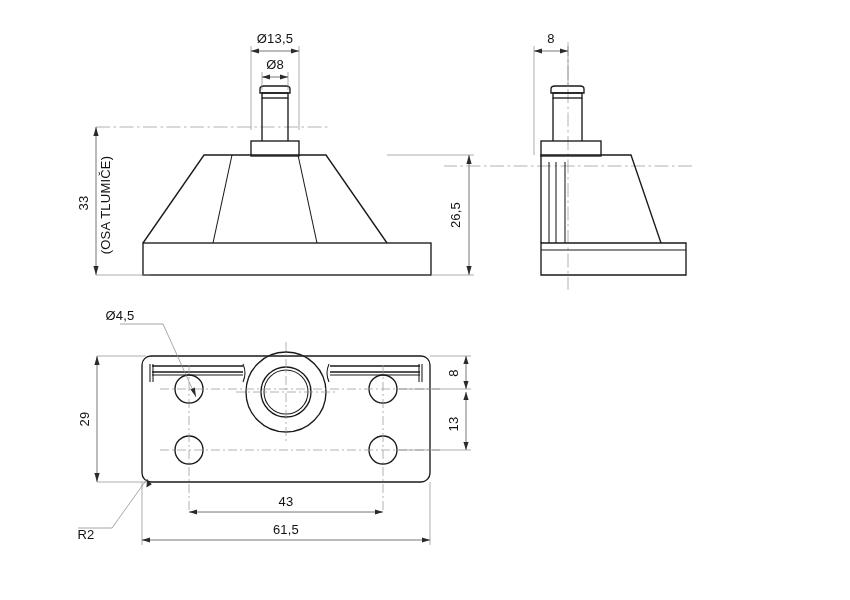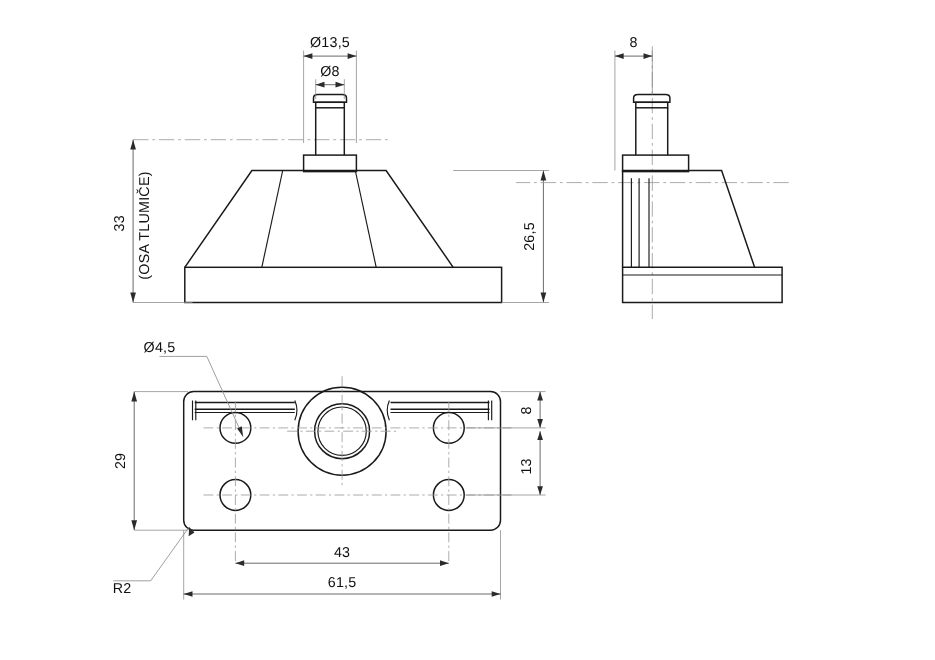--- a/index.html
+++ b/index.html
@@ -12,21 +12,20 @@
     width: 850px;
     height: 600px;
     overflow: hidden;
     font-family: "Liberation Sans", sans-serif;
   }
   #drawing-root {
     position: relative;
     width: 742px;
     height: 600px;
     background: #ffffff;
-    padding-left: 25px;
   }
   svg#cad-canvas {
     display: block;
     width: 850px;
     height: 600px;
   }
   .part-outline {
     fill: none;
     stroke: #1a1a1a;
     stroke-width: 1.35;

